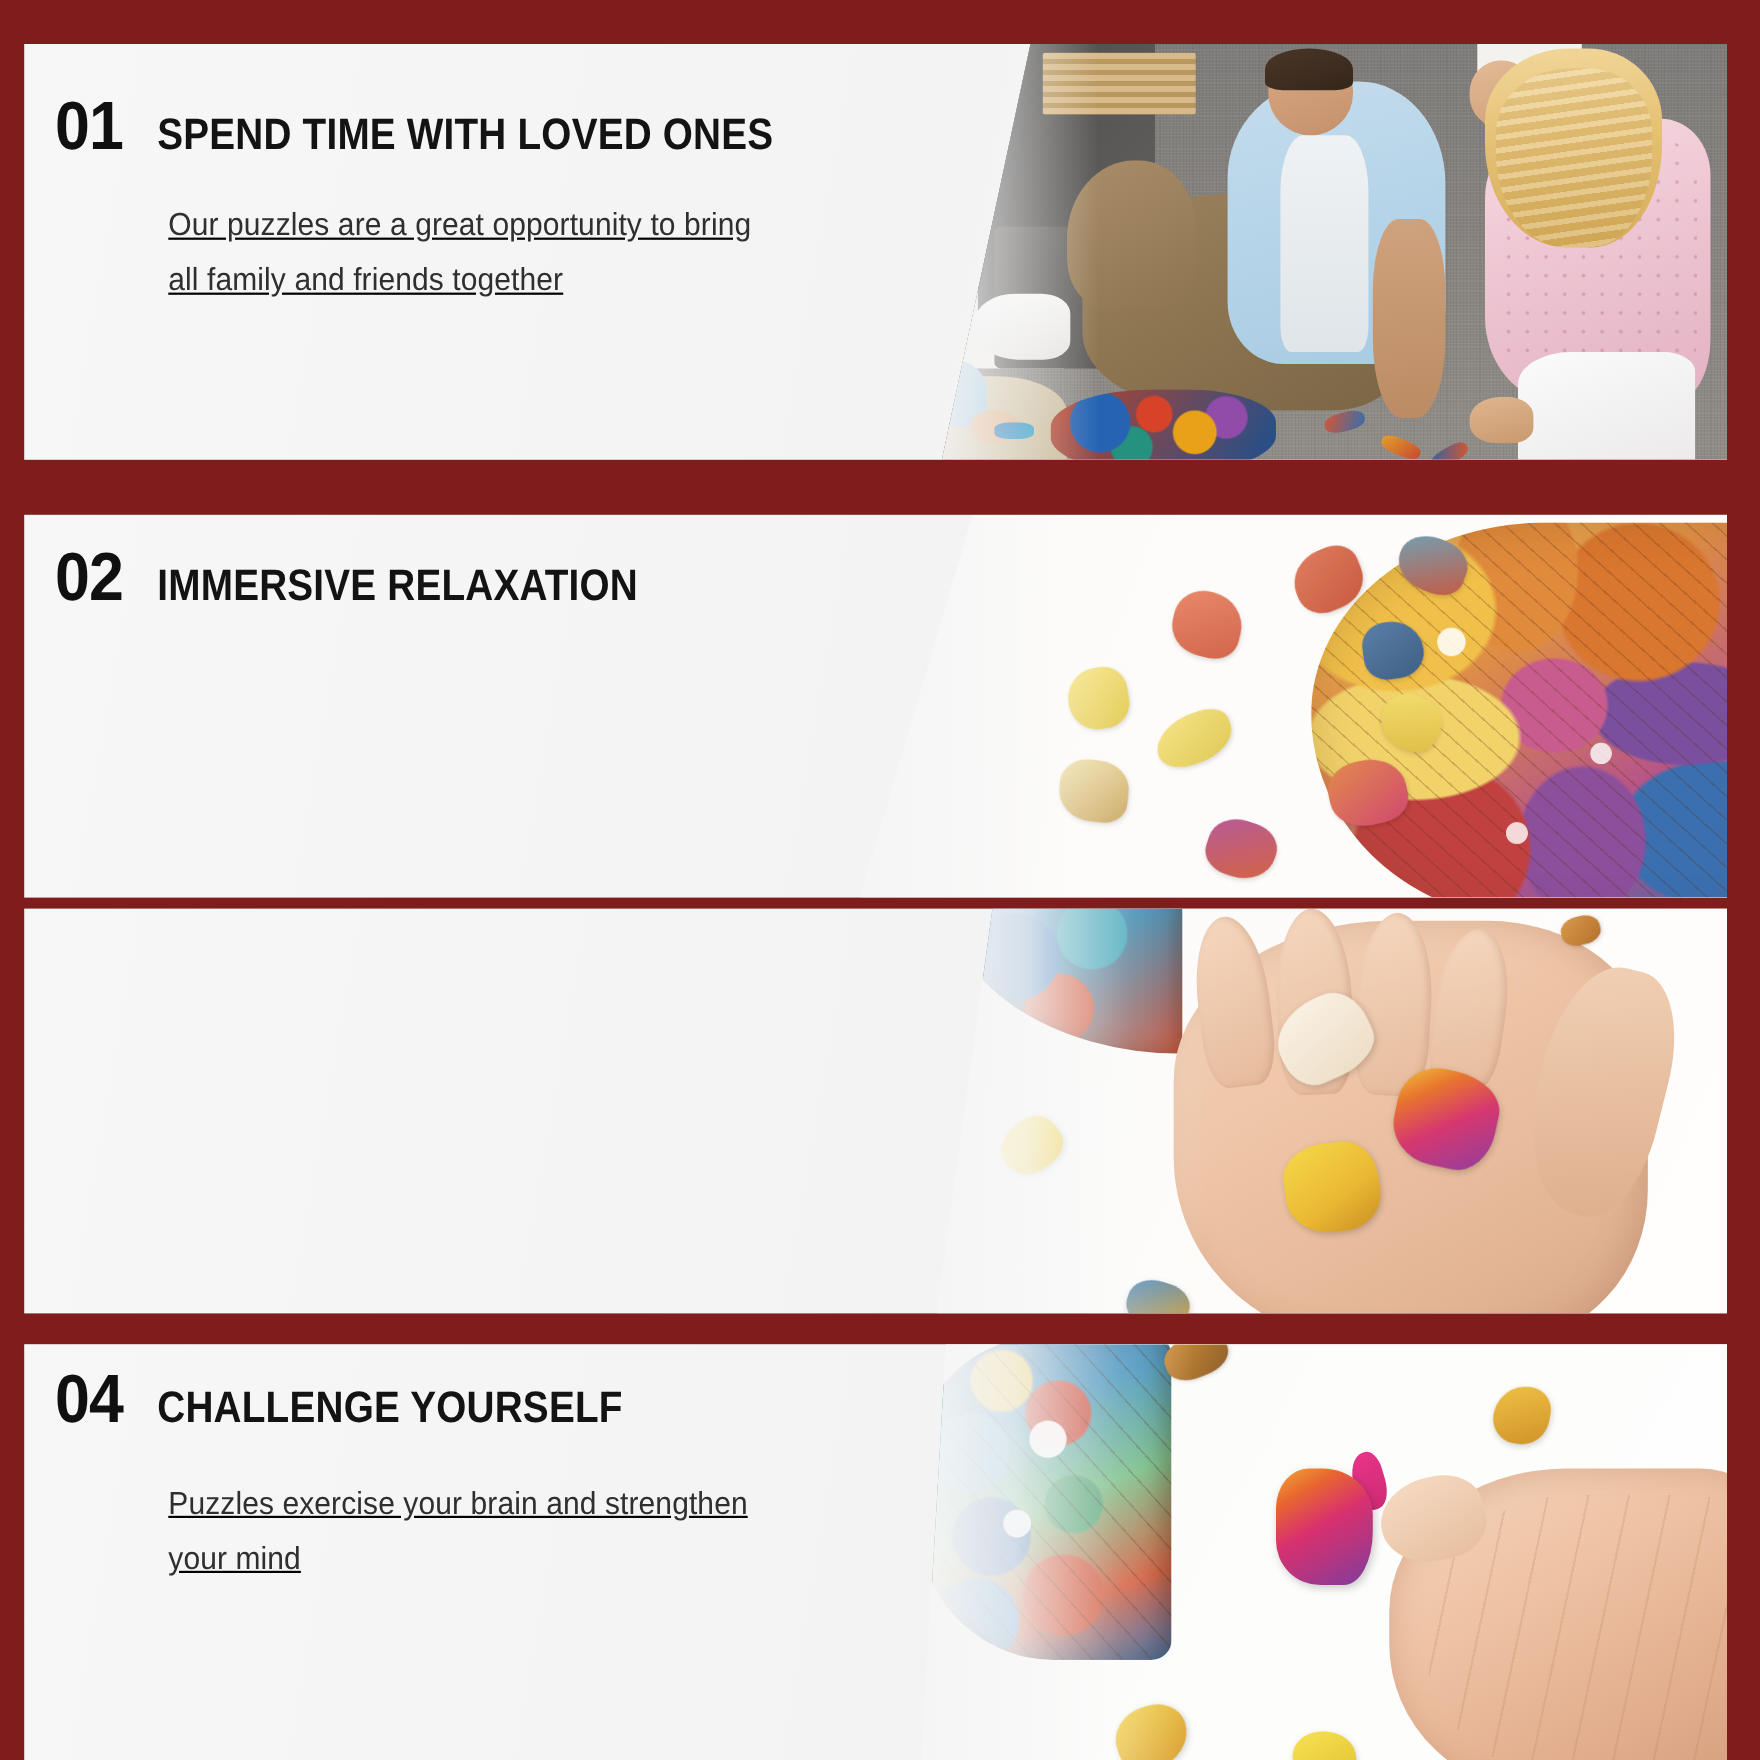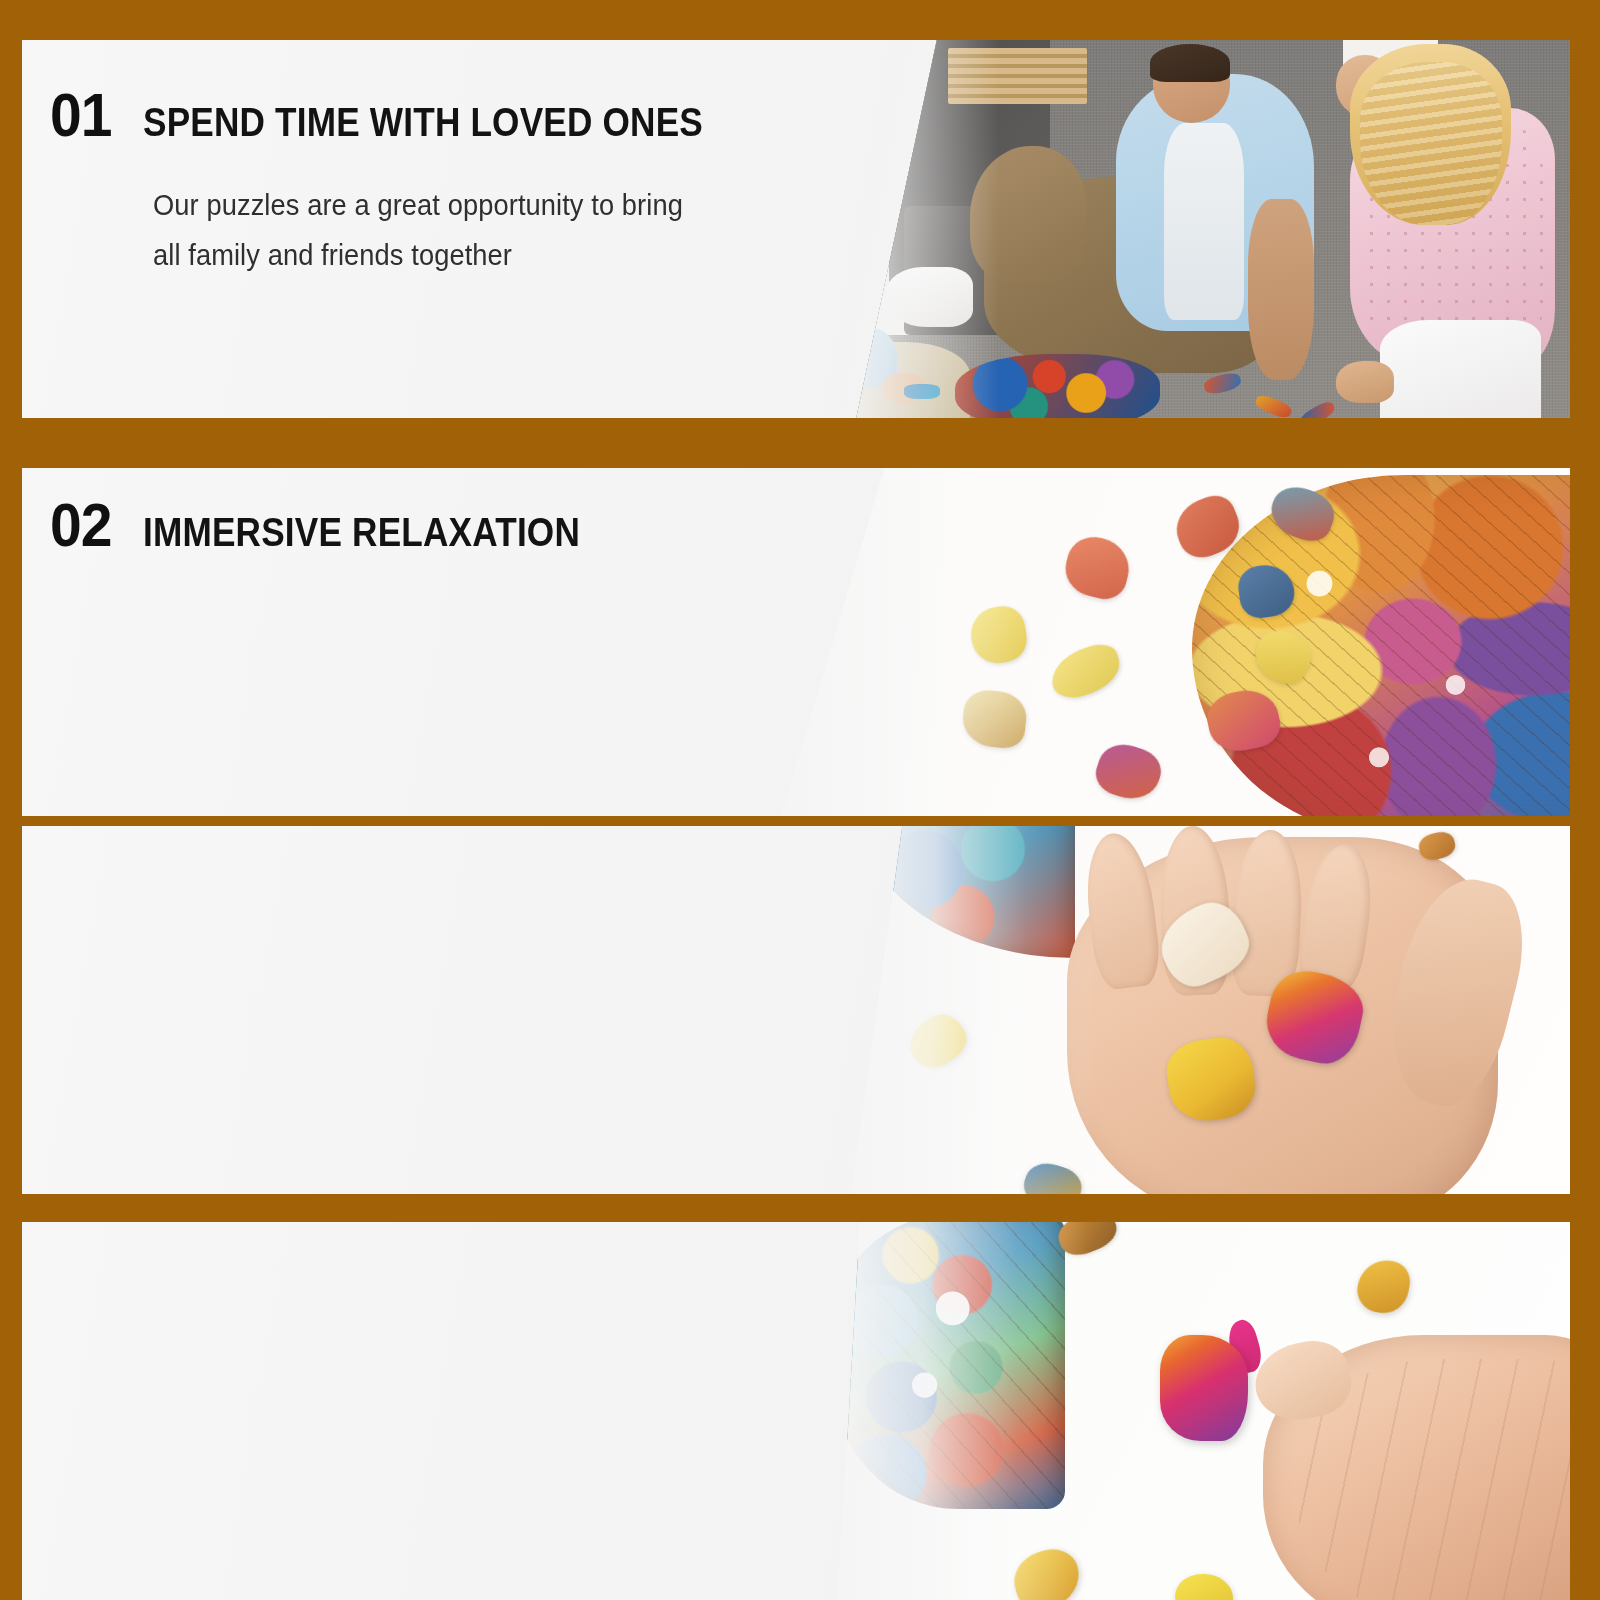--- a/index.html
+++ b/index.html
@@ -9,21 +9,21 @@
     height: 1600px;
     background: #ffffff;
     font-family: "Liberation Sans", sans-serif;
     overflow: hidden;
   }
 
   .page {
     position: relative;
     width: 1600px;
     height: 1600px;
-    background: #a16207;
+    background: #7f1d1d;
   }
 
   
   .feature-card {
     position: absolute;
     left: 22px;
     width: 1548px;
     background: linear-gradient(100deg, #f7f7f7 0%, #f4f4f4 38%, #f3f3f3 55%, #ffffff 70%);
     overflow: hidden;
   }
@@ -74,20 +74,21 @@
     letter-spacing: 0.2px;
     transform: scaleX(0.88);
     transform-origin: left bottom;
     white-space: nowrap;
   }
 
   .card-body {
     margin-left: 103px;
     margin-top: 36px;
     max-width: 660px;
+    text-decoration: underline;
   }
   .card-3 .card-body { margin-top: 30px; }
   .card-4 .card-body { margin-top: 40px; }
 
   .body-line {
     font-family: "Liberation Sans", sans-serif;
     font-size: 29px;
     font-weight: 400;
     line-height: 1.72;
     color: #2f2f2f;
@@ -454,15 +455,25 @@
       <div class="p4-mandala"></div>
       <div class="p4-top"></div>
       <div class="p4-leaf1"></div>
       <div class="p4-cat-tail"></div>
       <div class="p4-cat"></div>
       <div class="p4-fingers"></div>
       <div class="p4-ftip"></div>
       <div class="p4-leaf2"></div>
       <div class="p4-leaf3"></div>
     </div>
+    <div class="card-text">
+      <div class="head-row">
+        <span class="card-num">04</span>
+        <span class="card-title">CHALLENGE YOURSELF</span>
+      </div>
+      <div class="card-body">
+        <div class="body-line">Puzzles exercise your brain and strengthen</div>
+        <div class="body-line">your mind</div>
+      </div>
+    </div>
   </section>
 
 </div>
 
 </body></html>

